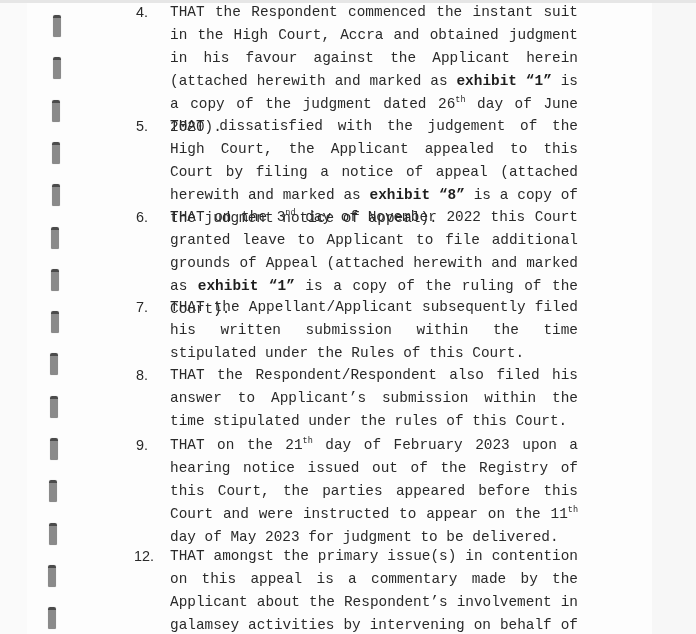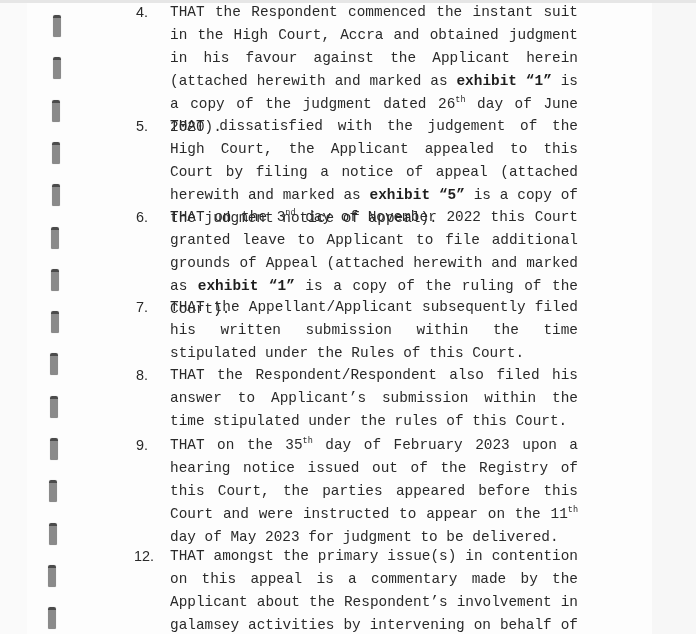--- a/index.html
+++ b/index.html
@@ -72,40 +72,40 @@
       <div class="hole" style="top: 607.2px; left: 48.1px;"></div>
     </div>
 
   <div class="para p4" style="top:1px;">
     <span class="num">4.</span>
     <div class="body"><span>THAT the Respondent commenced the instant suit in the High Court, Accra and obtained judgment in his favour against the Applicant herein (attached herewith and marked as </span><b>exhibit “1”</b><span> is a copy of the judgment dated 26</span><sup>th</sup><span> day of June 2020).</span></div>
   </div>
 
   <div class="para p5" style="top:115px;">
     <span class="num">5.</span>
-    <div class="body"><span>THAT dissatisfied with the judgement of the High Court, the Applicant appealed to this Court by filing a notice of appeal (attached herewith and marked as </span><b>exhibit “5”</b><span> is a copy of the judgment notice of appeal).</span></div>
+    <div class="body"><span>THAT dissatisfied with the judgement of the High Court, the Applicant appealed to this Court by filing a notice of appeal (attached herewith and marked as </span><b>exhibit “8”</b><span> is a copy of the judgment notice of appeal).</span></div>
   </div>
 
   <div class="para p6" style="top:206px;">
     <span class="num">6.</span>
     <div class="body"><span>THAT on the 3</span><sup>nd</sup><span> day of November 2022 this Court granted leave to Applicant to file additional grounds of Appeal (attached herewith and marked as </span><b>exhibit “1”</b><span> is a copy of the ruling of the Court).</span></div>
   </div>
 
   <div class="para p7" style="top:296px;">
     <span class="num">7.</span>
     <div class="body"><span>THAT the Appellant/Applicant subsequently filed his written submission within the time stipulated under the Rules of this Court.</span></div>
   </div>
 
   <div class="para p8" style="top:364px;">
     <span class="num">8.</span>
     <div class="body"><span>THAT the Respondent/Respondent also filed his answer to Applicant’s submission within the time stipulated under the rules of this Court.</span></div>
   </div>
 
   <div class="para p9" style="top:434px;">
     <span class="num">9.</span>
-    <div class="body"><span>THAT on the 35</span><sup>th</sup><span> day of February 2023 upon a hearing notice issued out of the Registry of this Court, the parties appeared before this Court and were instructed to appear on the 11</span><sup>th</sup><span> day of May 2023 for judgment to be delivered.</span></div>
+    <div class="body"><span>THAT on the 21</span><sup>th</sup><span> day of February 2023 upon a hearing notice issued out of the Registry of this Court, the parties appeared before this Court and were instructed to appear on the 11</span><sup>th</sup><span> day of May 2023 for judgment to be delivered.</span></div>
   </div>
 
   <div class="para p10" style="top:545px;">
     <span class="num">12.</span>
     <div class="body"><span>THAT amongst the primary issue(s) in contention on this appeal is a commentary made by the Applicant about the Respondent’s involvement in galamsey activities by intervening on behalf of a company called C&amp;G Aleska.</span></div>
   </div>
 </div>
 
 </body></html>

